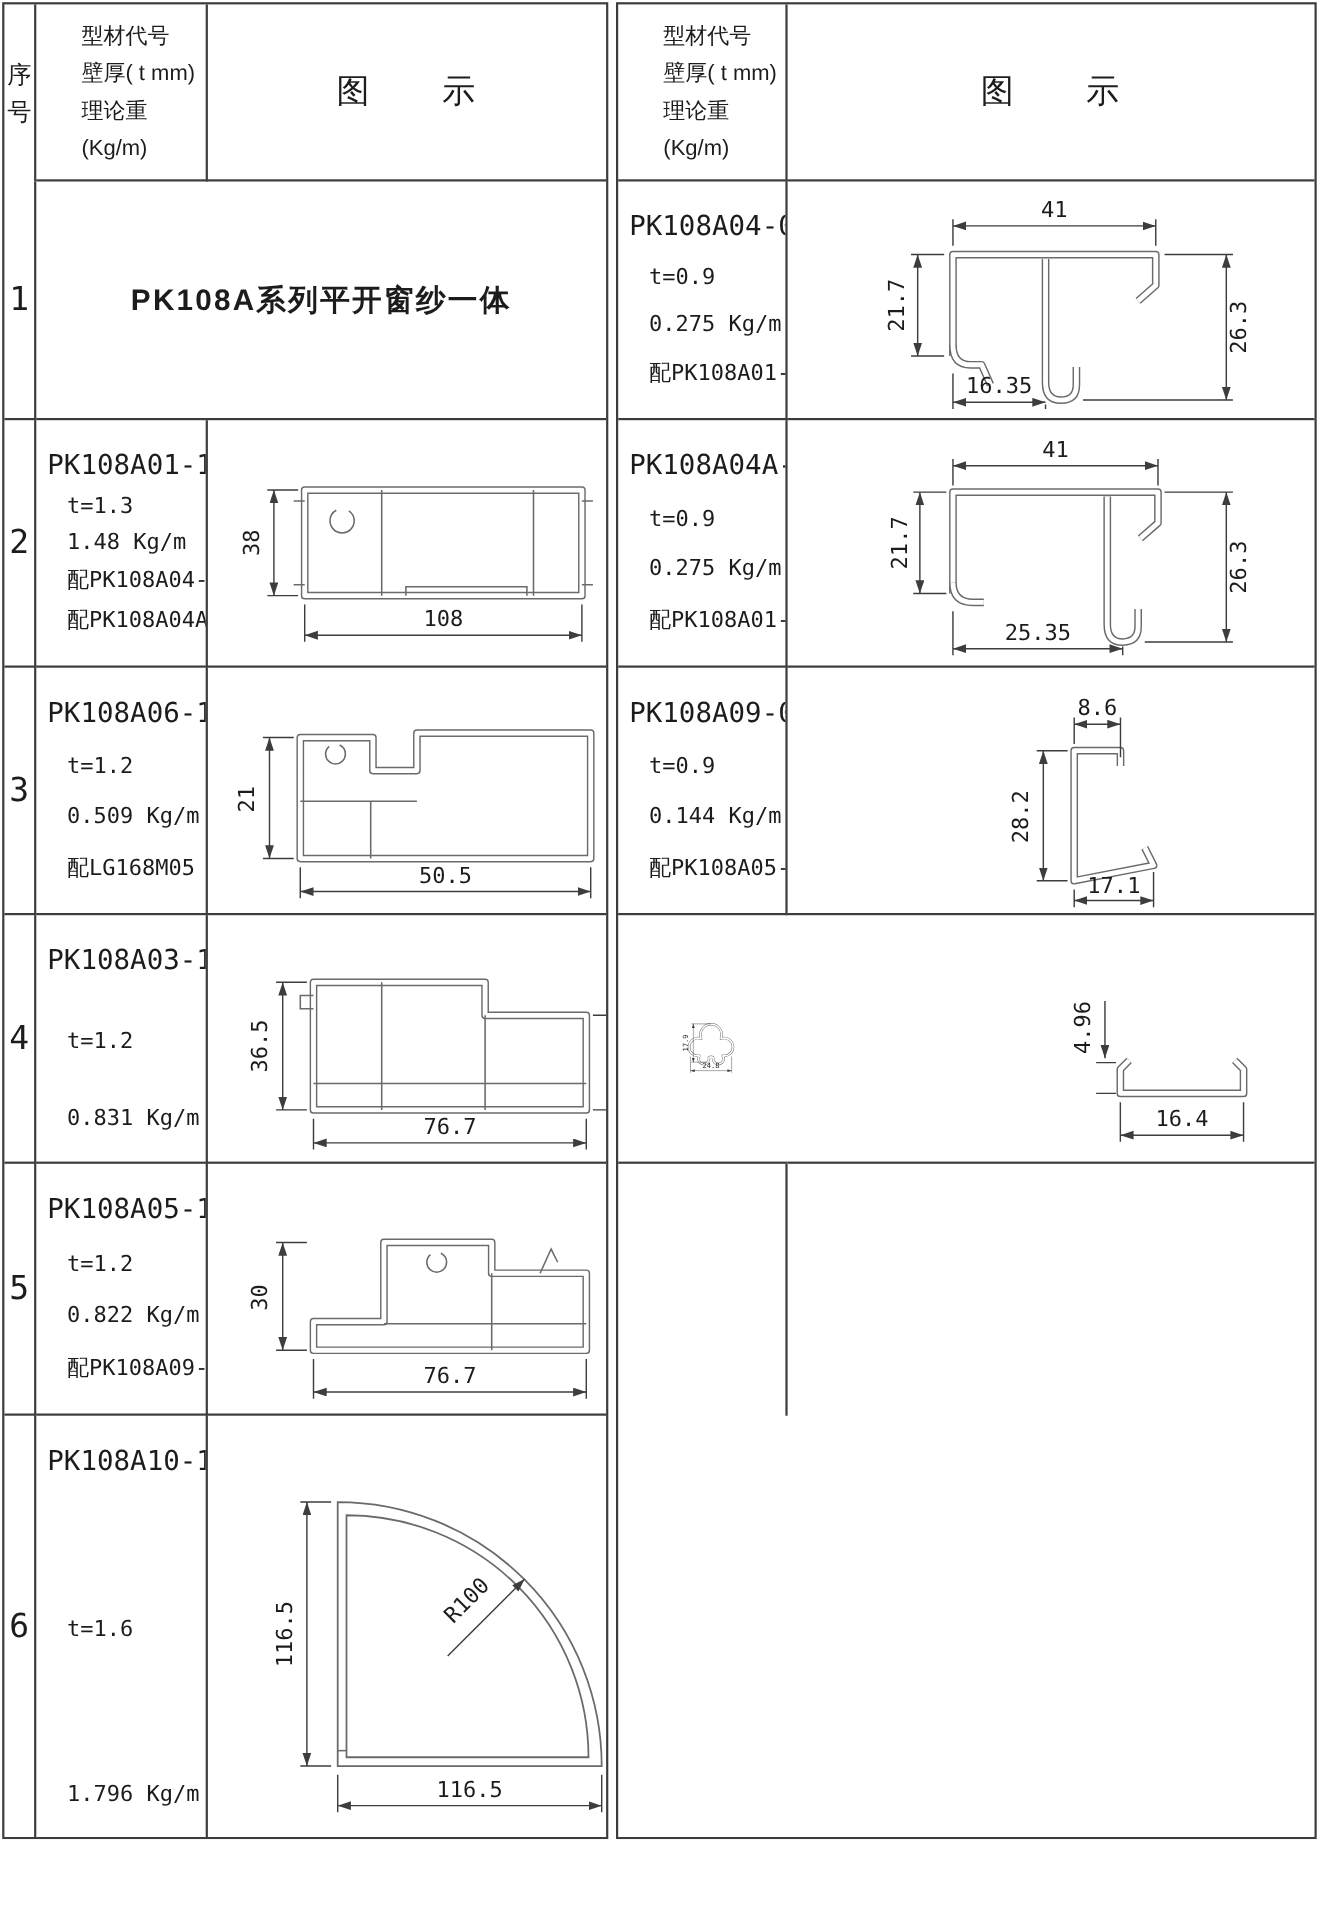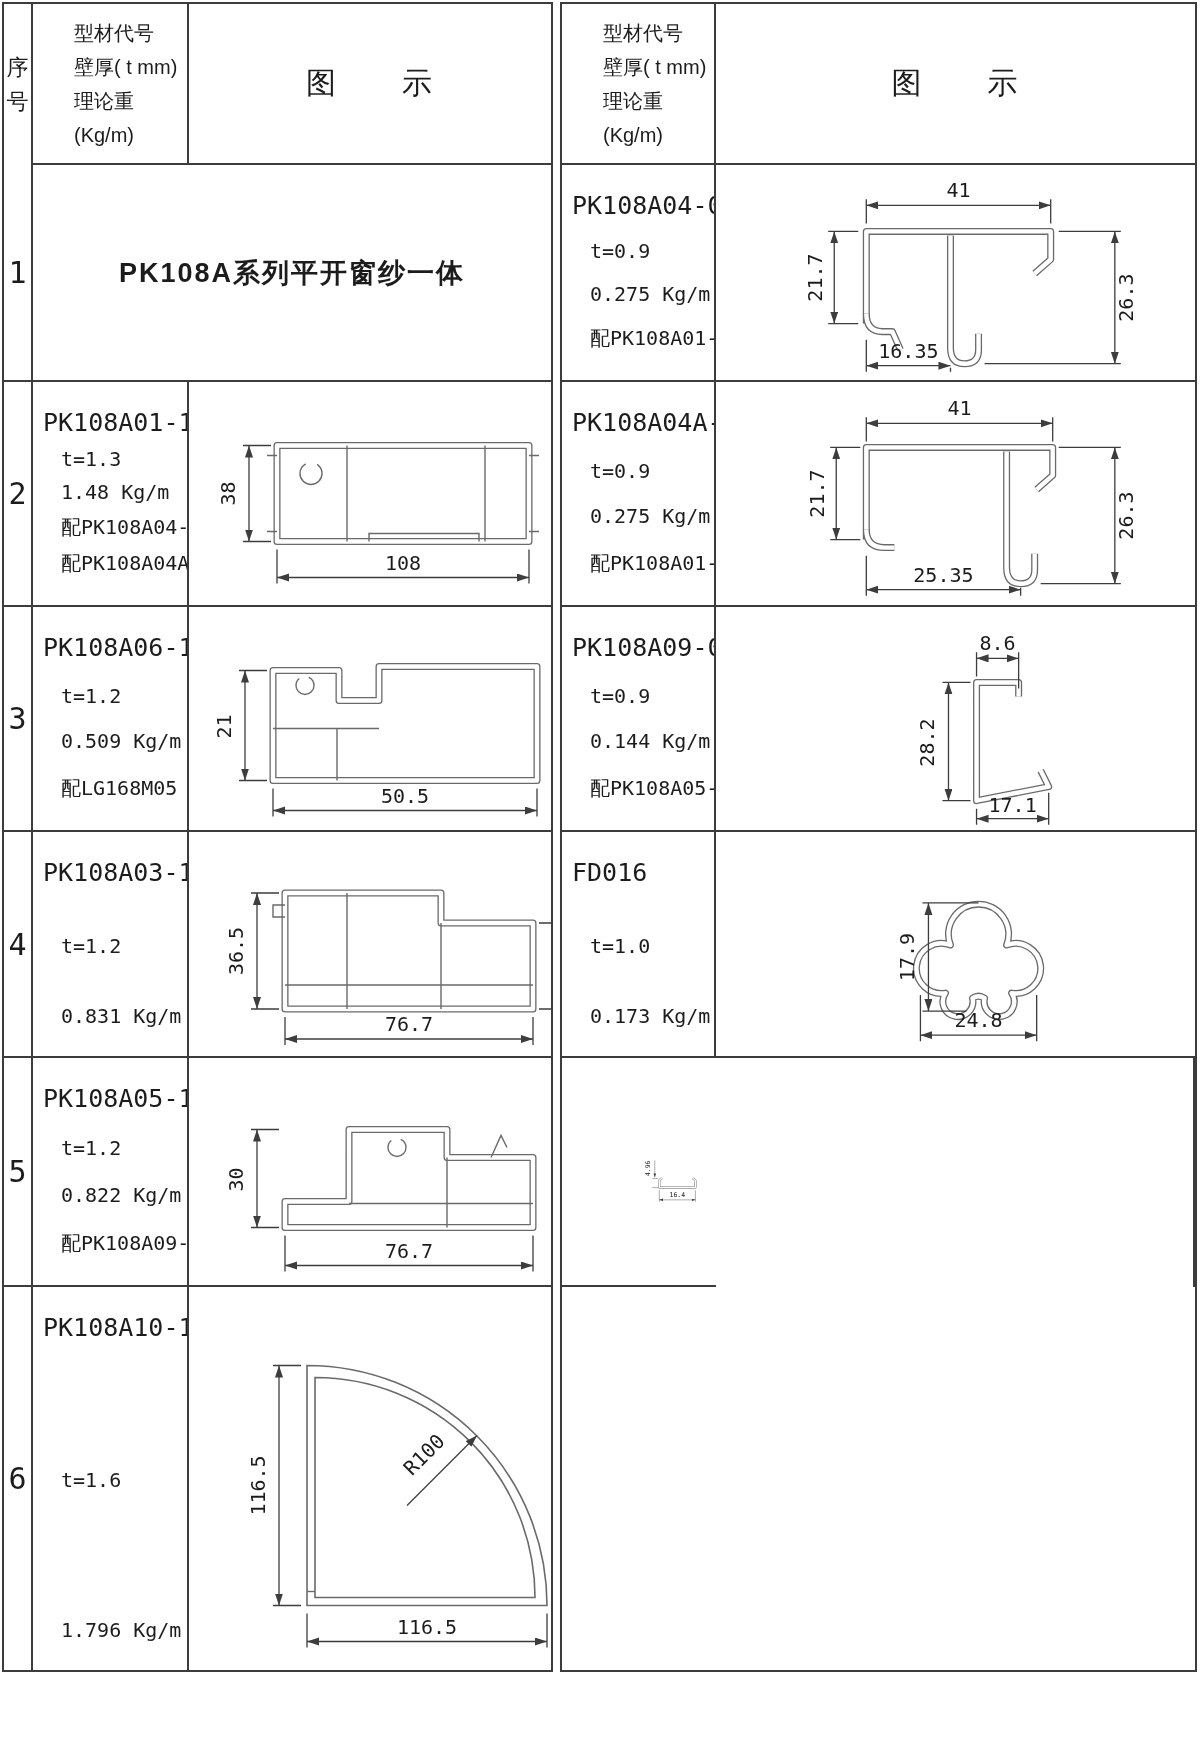--- a/index.html
+++ b/index.html
@@ -309,25 +309,20 @@
             <path class="dim" d="M254,74 H226 M254,192 H226"></path>
             <line class="dim" x1="232" y1="74" x2="232" y2="192" marker-start="url(#arr)" marker-end="url(#arr)"></line>
             <text class="dimtxt" text-anchor="middle" transform="rotate(-90 218 134)" x="218" y="134">28.2</text>
             <path class="dim" d="M260,200 V216 M332,184 V216"></path>
             <line class="dim" x1="260" y1="210" x2="332" y2="210" marker-start="url(#arr)" marker-end="url(#arr)"></line>
             <text class="dimtxt" text-anchor="middle" x="296" y="203">17.1</text>
           </g>
         </svg>
       </div>
 
-      <div class="cell info">
-        <div class="code">FD016</div>
-        <div class="ln">t=1.0</div>
-        <div class="ln">0.173 Kg/m</div>
-      </div>
       <div class="cell lc diag">
         <svg viewBox="0 0 478 222">
           <g>
             <path class="pOuter" d="M234,112 A30,30 0 1 1 290,112 A25,25 0 1 1 295,160 A15,15 0 1 1 268,165 A11,11 0 0 0 256,165 A15,15 0 1 1 229,160 A25,25 0 1 1 234,112 Z"></path>
             <path class="pInner" d="M234,112 A30,30 0 1 1 290,112 A25,25 0 1 1 295,160 A15,15 0 1 1 268,165 A11,11 0 0 0 256,165 A15,15 0 1 1 229,160 A25,25 0 1 1 234,112 Z"></path>
           </g>
           <g>
             <path class="dim" d="M262,70 H206 M250,178 H206"></path>
             <line class="dim" x1="212" y1="70" x2="212" y2="178" marker-start="url(#arr)" marker-end="url(#arr)"></line>
             <text class="dimtxt" text-anchor="middle" transform="rotate(-90 198 124)" x="198" y="124">17.9</text>

